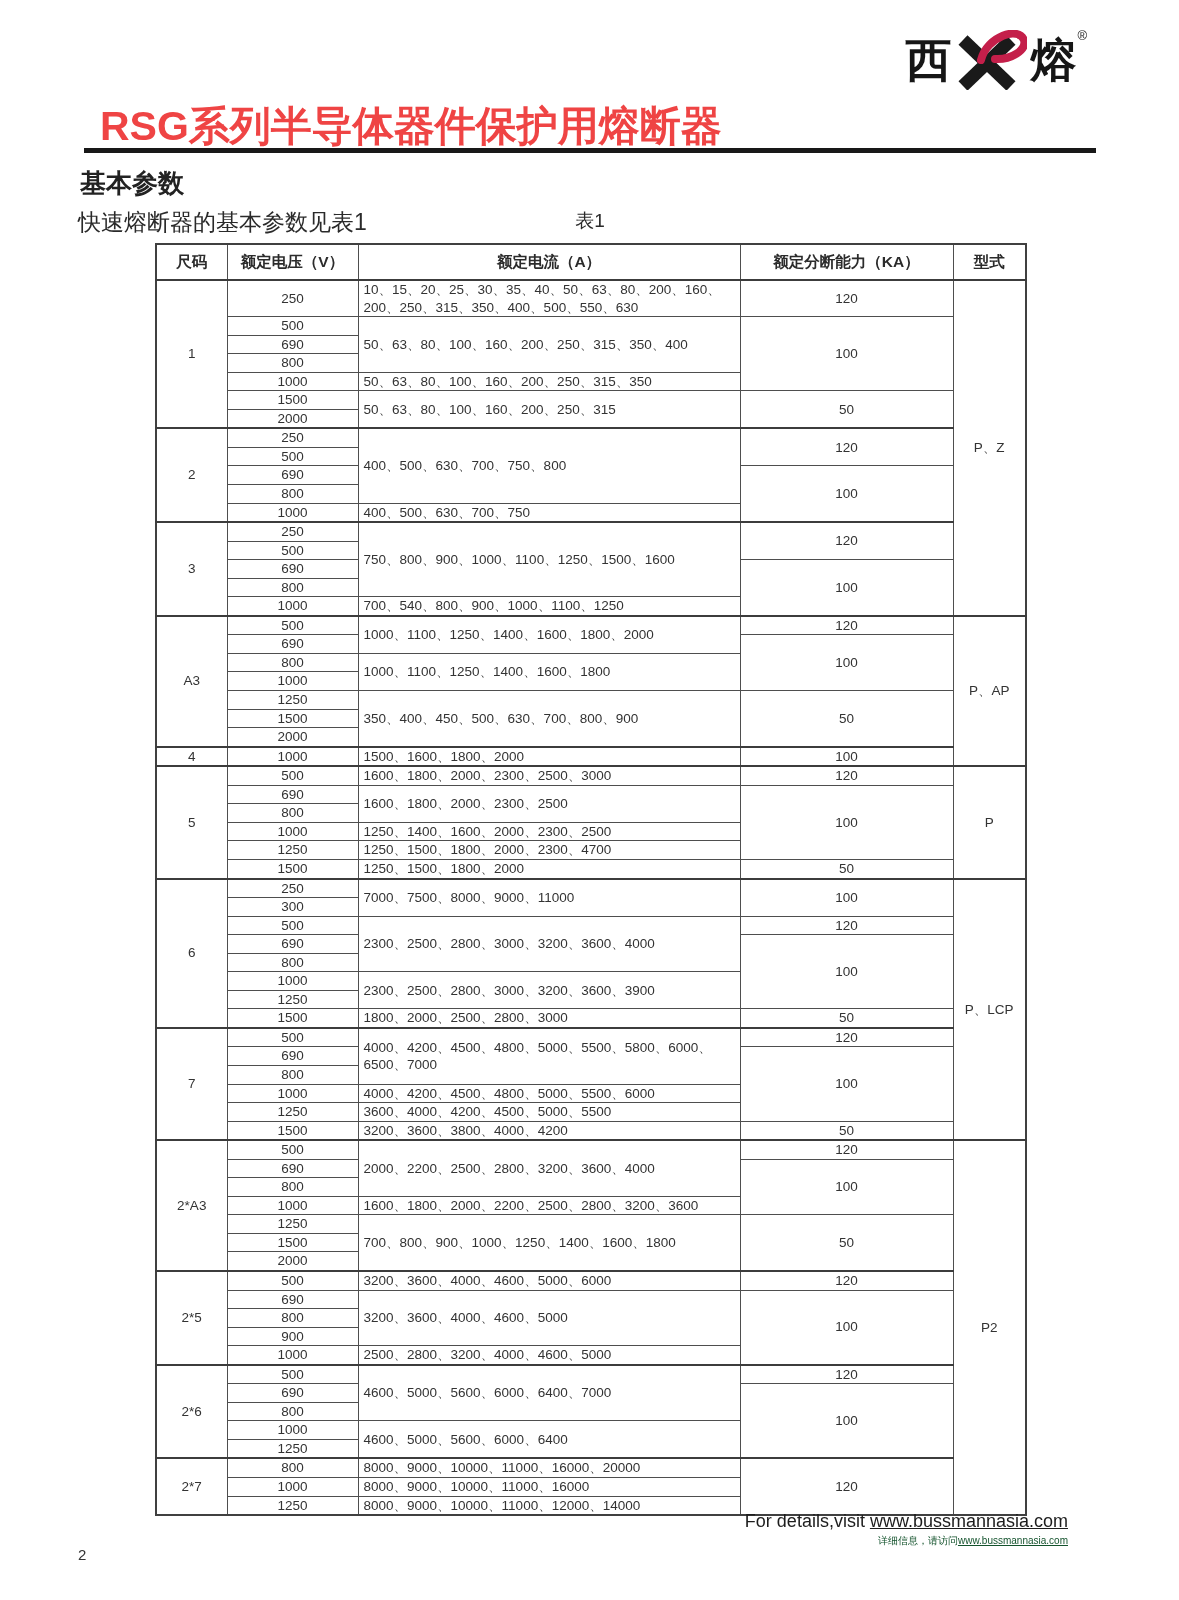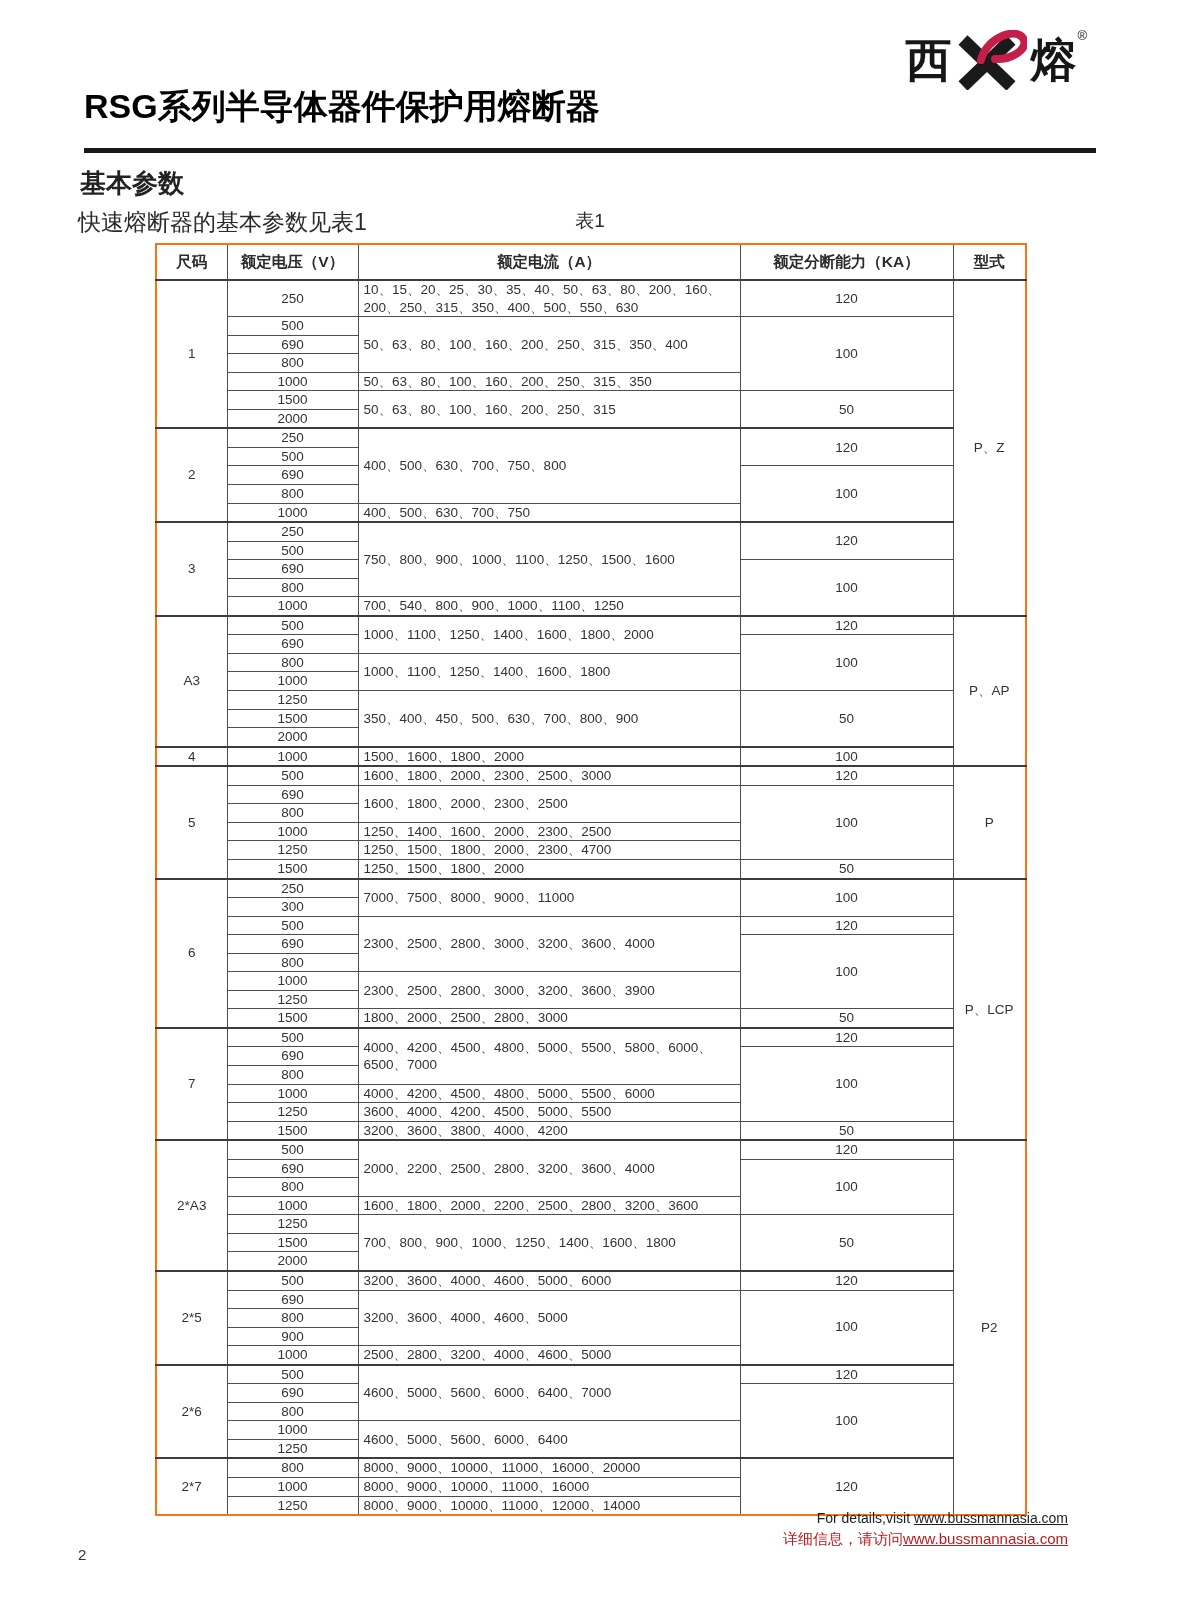--- a/index.html
+++ b/index.html
@@ -19,22 +19,22 @@
     height:60px;
   }
   .logo-char {
     font-size:46px; font-weight:bold; color:#161616; line-height:1;
     letter-spacing:-1px;
   }
   .logo-x { display:block; margin:0 1px; }
   .logo-reg { font-size:13px; color:#161616; align-self:flex-start; margin-top:-2px; }
   
   .title {
-    position:absolute; left:84px; top:86px; margin:0;
-    font-size:34px; font-weight:bold; color:#000000; letter-spacing:0px;
+    position:absolute; left:84px; top:86px; margin:16px;
+    font-size:41px; font-weight:bold; color:#ef4444; letter-spacing:0px;
     line-height:1.2; white-space:nowrap;
   }
   .title-rule {
     position:absolute; left:84px; top:148px; width:1012px; height:5px;
     background:#181818;
   }
   
   .section {
     position:absolute; left:80px; top:168px; margin:0;
     font-size:26px; font-weight:bold; color:#222; line-height:1.2;
@@ -44,21 +44,21 @@
     font-size:23px; color:#2a2a2a; line-height:1.2;
   }
   .caption {
     position:absolute; left:155px; top:208px; width:870px;
     text-align:center; font-size:19px; color:#2a2a2a;
   }
   
   table.params {
     position:absolute; left:155px; top:243px; width:870px;
     border-collapse:collapse; table-layout:fixed;
-    border:2px solid #f97316;
+    border:2px solid #404040;
     padding-left:12px;
   }
   .params th, .params td {
     border:1px solid #4e4e4e;
     padding:0 5px;
     color:#333;
     font-size:13.5px;
     line-height:1.3;
     overflow:hidden;
   }
@@ -71,22 +71,22 @@
   .params td { height:17px; }
   .c-size, .c-volt, .c-ka, .c-type { text-align:center; }
   .c-amp { text-align:left; }
   .c-size { font-size:14px; }
   tr.gs td { border-top:2px solid #3c3c3c; }
   
   .footer {
     position:absolute; right:111px; top:1508px;
     text-align:right; line-height:1.45;
   }
-  .f-en { font-size:14px; color:#1d1d1d; }
-  .f-cn { font-size:15px; color:#b91c1c; }
+  .f-en { font-size:18px; color:#1d1d1d; }
+  .f-cn { font-size:10px; color:#14532d; }
   .footer a { color:inherit; text-decoration:underline; cursor:pointer; }
   .pageno {
     position:absolute; left:78px; top:1546px;
     font-size:15px; color:#333;
   }
 </style>
 </head>
 <body>
 
 <div class="page">

